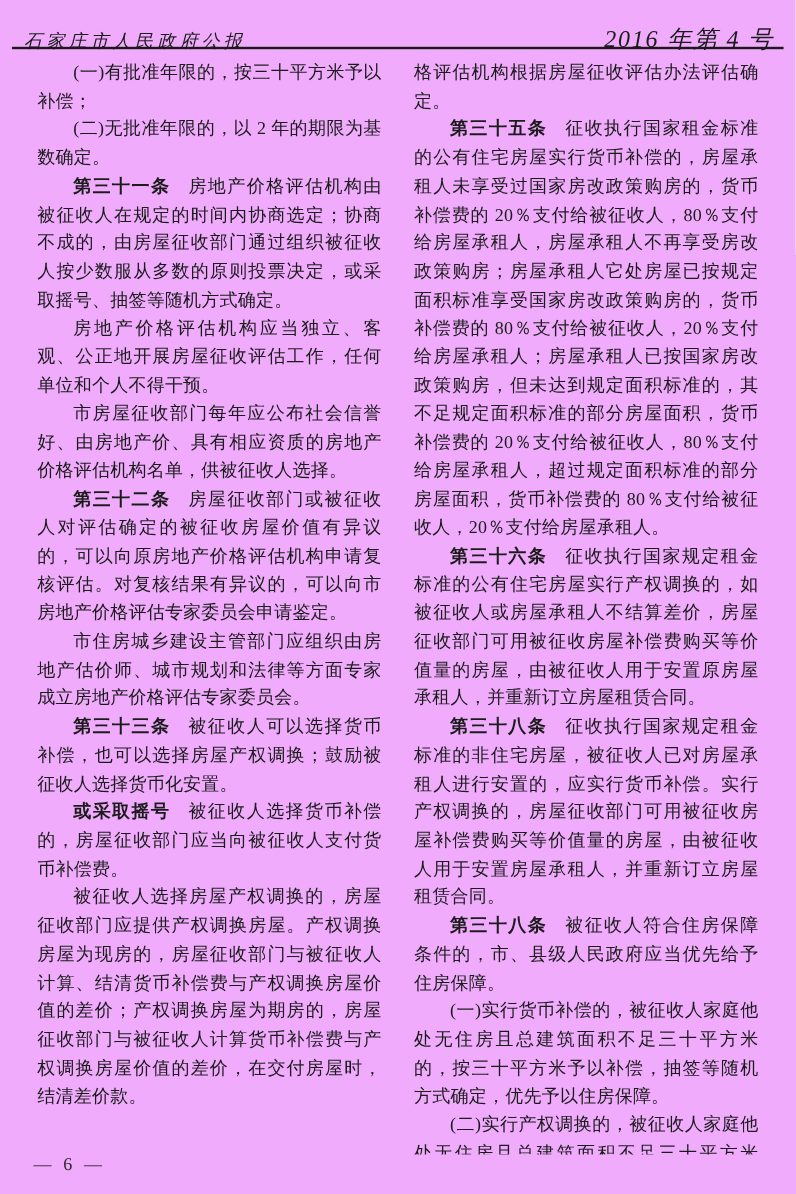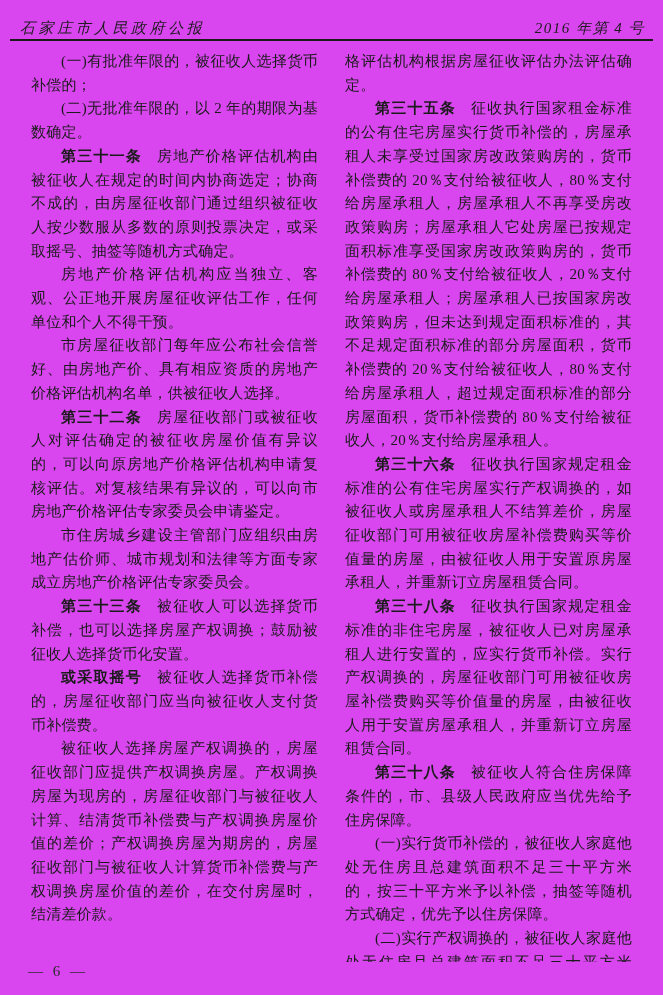--- a/index.html
+++ b/index.html
@@ -5,21 +5,21 @@
   html, body {
     margin: 0;
     padding: 0;
     background: #e8e8e6;
   }
   .page {
     position: relative;
     width: 663px;
     height: 995px;
     margin: 0 auto;
-    background: #d946ef;
+    background: #f0abfc;
     overflow: hidden;
     font-family: "Liberation Serif", "DejaVu Serif", serif;
     color: #1b1b1b;
   }
   
   .masthead {
     position: absolute;
     top: 19px;
     left: 20px;
     right: 18px;
@@ -28,21 +28,21 @@
     align-items: baseline;
   }
   .masthead .pub-title {
     font-style: italic;
     font-size: 15px;
     letter-spacing: 3.5px;
     white-space: nowrap;
   }
   .masthead .issue-no {
     font-style: italic;
-    font-size: 15px;
+    font-size: 20px;
     letter-spacing: 1.5px;
     white-space: nowrap;
   }
   .head-rule {
     position: absolute;
     top: 39px;
     left: 10px;
     width: 643px;
     height: 0;
     border-top: 2px solid #1a1a1a;
@@ -96,21 +96,21 @@
 
   <div class="masthead">
     <span class="pub-title">石家庄市人民政府公报</span>
     <span class="issue-no">2016 年第 4 号</span>
   </div>
 
   <div class="head-rule"></div>
 
   <div class="content">
     <div class="column">
-        <p>(一)有批准年限的，被征收人选择货币补偿的；</p>
+        <p>(一)有批准年限的，按三十平方米予以补偿；</p>
         <p>(二)无批准年限的，以 2 年的期限为基数确定。</p>
         <p><span class="article-no">第三十一条</span>房地产价格评估机构由被征收人在规定的时间内协商选定；协商不成的，由房屋征收部门通过组织被征收人按少数服从多数的原则投票决定，或采取摇号、抽签等随机方式确定。</p>
         <p>房地产价格评估机构应当独立、客观、公正地开展房屋征收评估工作，任何单位和个人不得干预。</p>
         <p>市房屋征收部门每年应公布社会信誉好、由房地产价、具有相应资质的房地产价格评估机构名单，供被征收人选择。</p>
         <p><span class="article-no">第三十二条</span>房屋征收部门或被征收人对评估确定的被征收房屋价值有异议的，可以向原房地产价格评估机构申请复核评估。对复核结果有异议的，可以向市房地产价格评估专家委员会申请鉴定。</p>
         <p>市住房城乡建设主管部门应组织由房地产估价师、城市规划和法律等方面专家成立房地产价格评估专家委员会。</p>
         <p><span class="article-no">第三十三条</span>被征收人可以选择货币补偿，也可以选择房屋产权调换；鼓励被征收人选择货币化安置。</p>
         <p><span class="article-no">或采取摇号</span>被征收人选择货币补偿的，房屋征收部门应当向被征收人支付货币补偿费。</p>
         <p>被征收人选择房屋产权调换的，房屋征收部门应提供产权调换房屋。产权调换房屋为现房的，房屋征收部门与被征收人计算、结清货币补偿费与产权调换房屋价值的差价；产权调换房屋为期房的，房屋征收部门与被征收人计算货币补偿费与产权调换房屋价值的差价，在交付房屋时，结清差价款。</p>
       </div>

